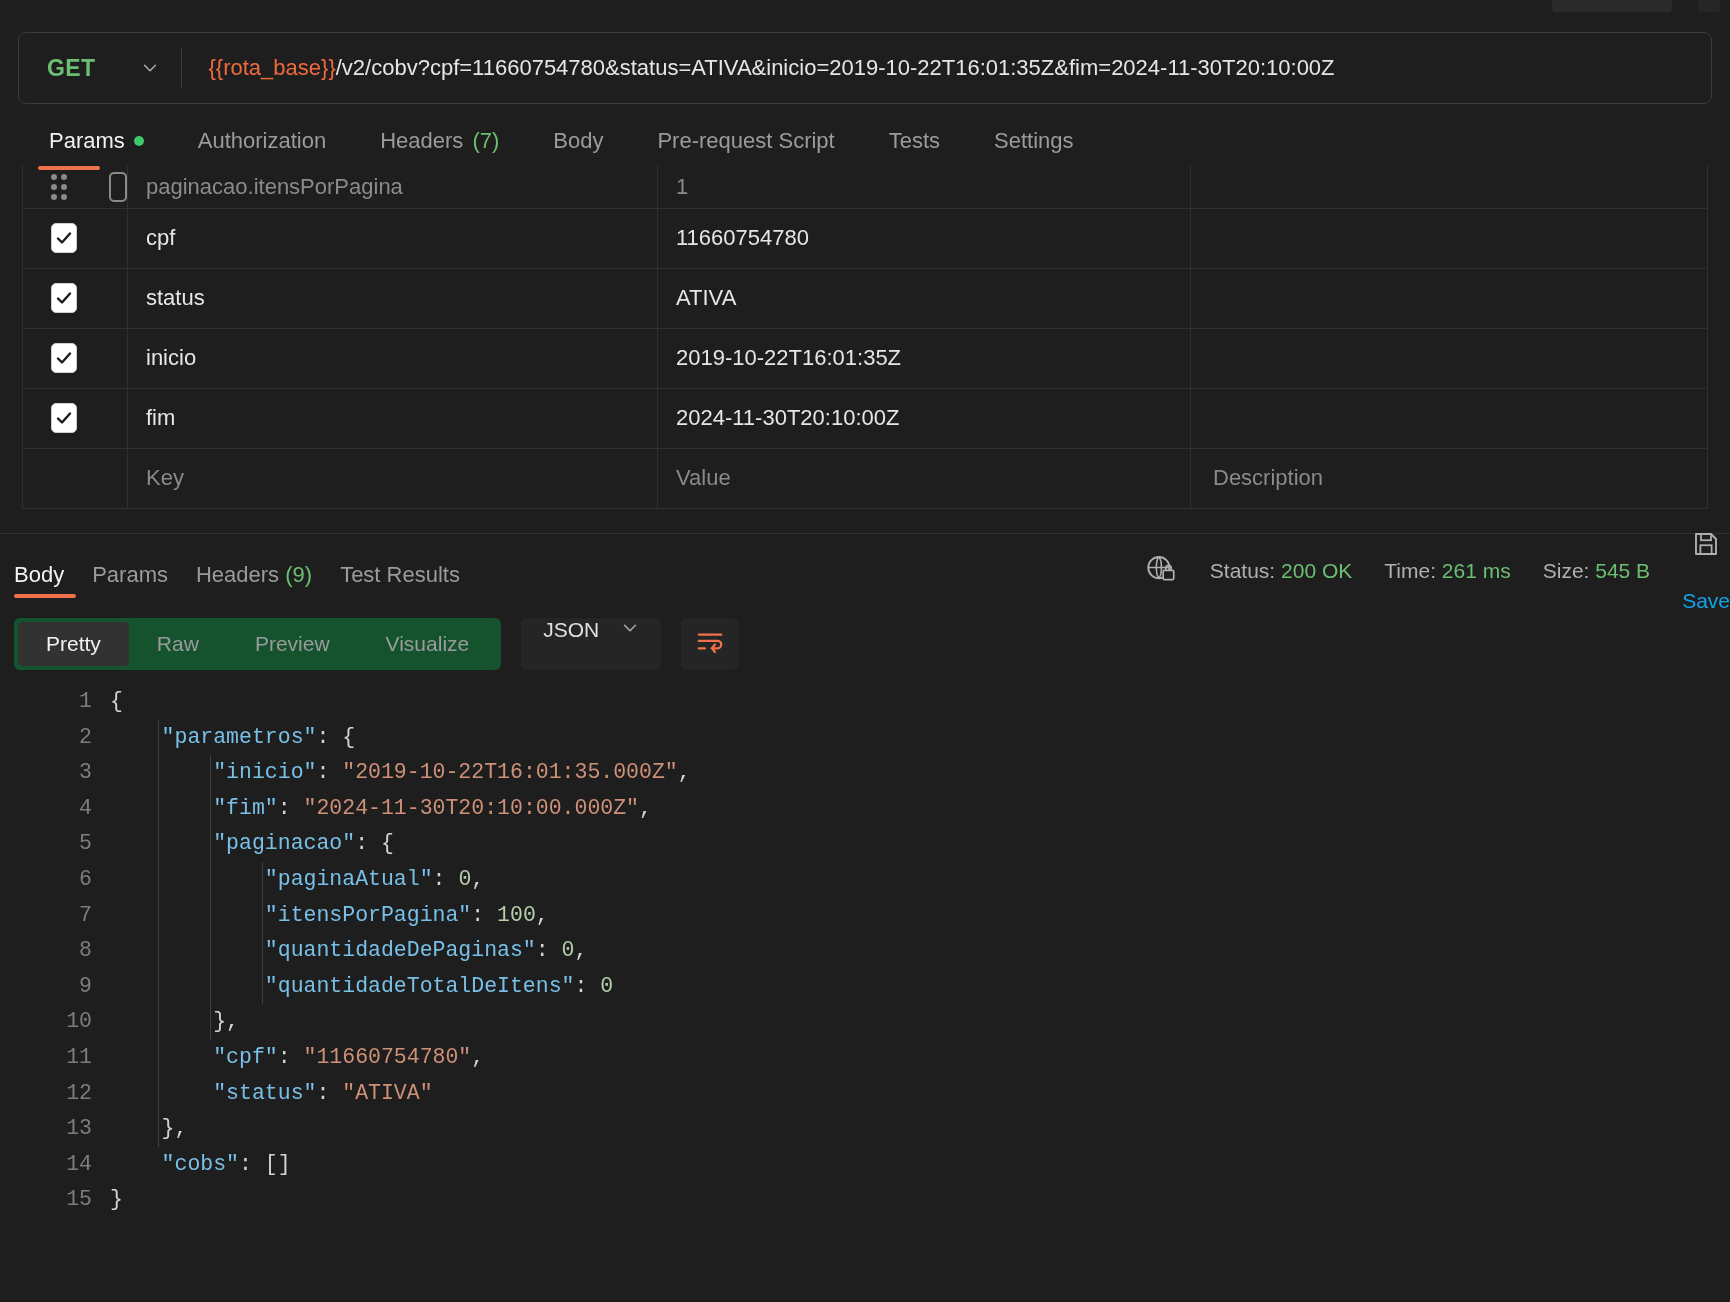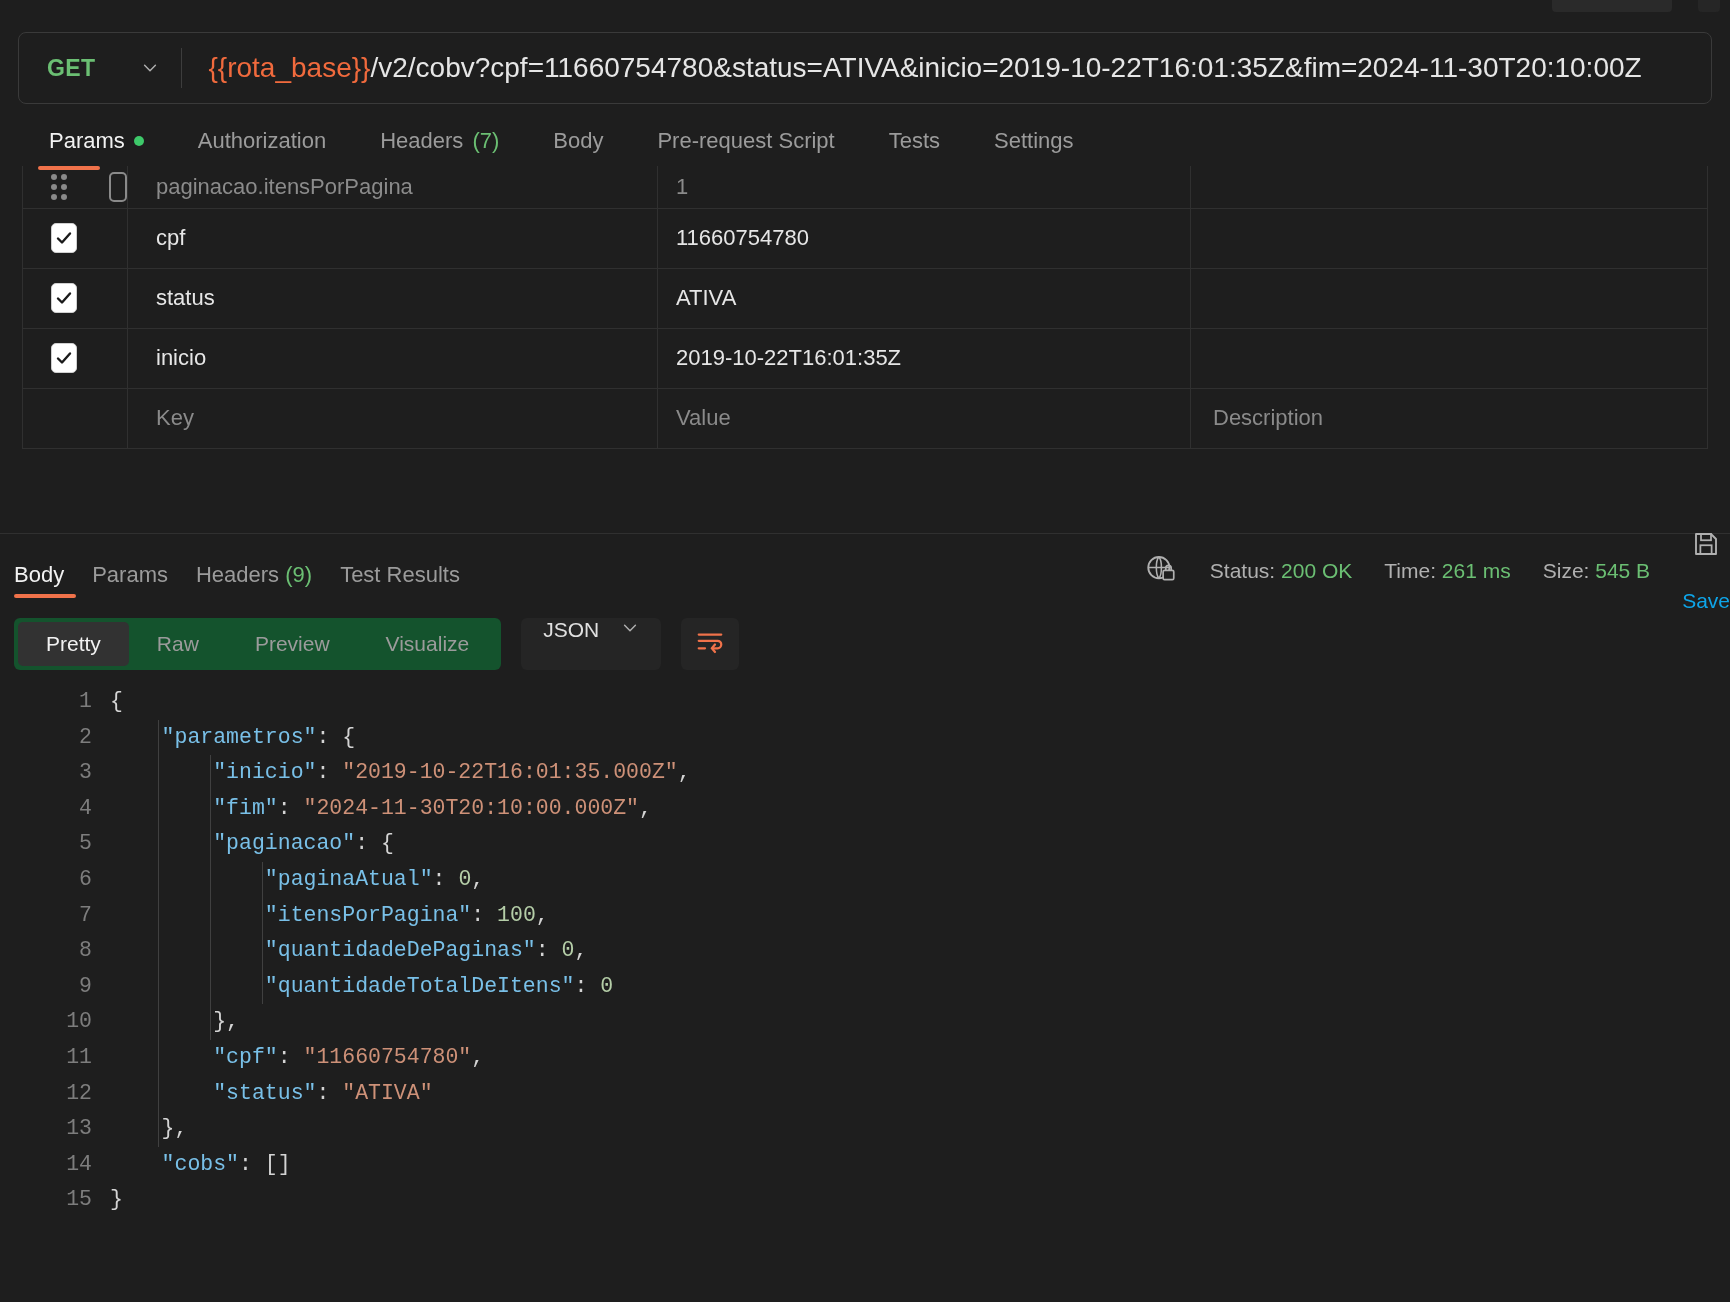--- a/index.html
+++ b/index.html
@@ -34,21 +34,21 @@
     display: flex; align-items: center; gap: 46px;
     padding: 0 22px 0 28px;
     height: 100%;
   }
   .method-label {
     color: #6bbf73; font-size: 23px; font-weight: 600; letter-spacing: .4px;
   }
   .chev { width: 18px; height: 18px; display: inline-block; }
   .sep { width: 1px; height: 40px; background: #3d3d3d; }
   .url-text {
-    flex: 1; padding-left: 26px; font-size: 28px;
+    flex: 1; padding-left: 26px; font-size: 22px;
     white-space: nowrap; overflow: hidden; color: #e6e6e6;
   }
   .var { color: #f06a3d; }
 
   
   .req-tabs {
     display: flex; align-items: flex-end; gap: 0;
     padding: 24px 0 0 22px; height: 62px;
   }
   .rtab {
@@ -64,21 +64,21 @@
   .accent-underline {
     position: absolute; left: 16px; top: 0; width: 62px; height: 4px;
     background: #f0724a; border-radius: 2px; z-index: 3;
   }
   table.params { width: 100%; border-collapse: collapse; table-layout: fixed; }
   table.params td {
     border: 1px solid #303030; height: 60px; font-size: 22px; color: #e6e6e6;
     vertical-align: middle;
   }
   td.c-check { width: 105px; border-left: none; }
-  td.c-key   { width: 530px; padding-left: 28px; }
+  td.c-key   { width: 530px; padding-left: 18px; }
   td.c-val   { width: 533px; padding-left: 18px; }
   td.c-desc  { padding-left: 22px; border-right: none; }
   tr.ghost td { color: #8b8b8b; border-top: none; height: 42px; }
   tr.placeholder td { color: #8a8a8a; }
 
   .cell-flex { display: flex; align-items: center; gap: 14px; }
   .drag-dots {
     display: grid; grid-template-columns: 6px 6px; grid-gap: 4px;
     margin-left: 28px;
   }
@@ -255,20 +255,32 @@
             <svg viewBox="0 0 20 20">
                 <path d="M4 10.5l4 4 8-9" stroke="#1a1a1a" stroke-width="2.4" fill="none" stroke-linecap="round" stroke-linejoin="round"></path>
               </svg>
           </div>
         </td>
         <td class="c-key">inicio</td>
         <td class="c-val">2019-10-22T16:01:35Z</td>
         <td class="c-desc"></td>
       </tr>
 
+      <tr>
+        <td class="c-check">
+          <div class="cb">
+            <svg viewBox="0 0 20 20">
+                <path d="M4 10.5l4 4 8-9" stroke="#1a1a1a" stroke-width="2.4" fill="none" stroke-linecap="round" stroke-linejoin="round"></path>
+              </svg>
+          </div>
+        </td>
+        <td class="c-key">fim</td>
+        <td class="c-val">2024-11-30T20:10:00Z</td>
+        <td class="c-desc"></td>
+      </tr>
 
       <tr class="placeholder">
         <td class="c-check"></td>
         <td class="c-key">Key</td>
         <td class="c-val">Value</td>
         <td class="c-desc">Description</td>
       </tr>
     </tbody>
   </table>
 </div>

